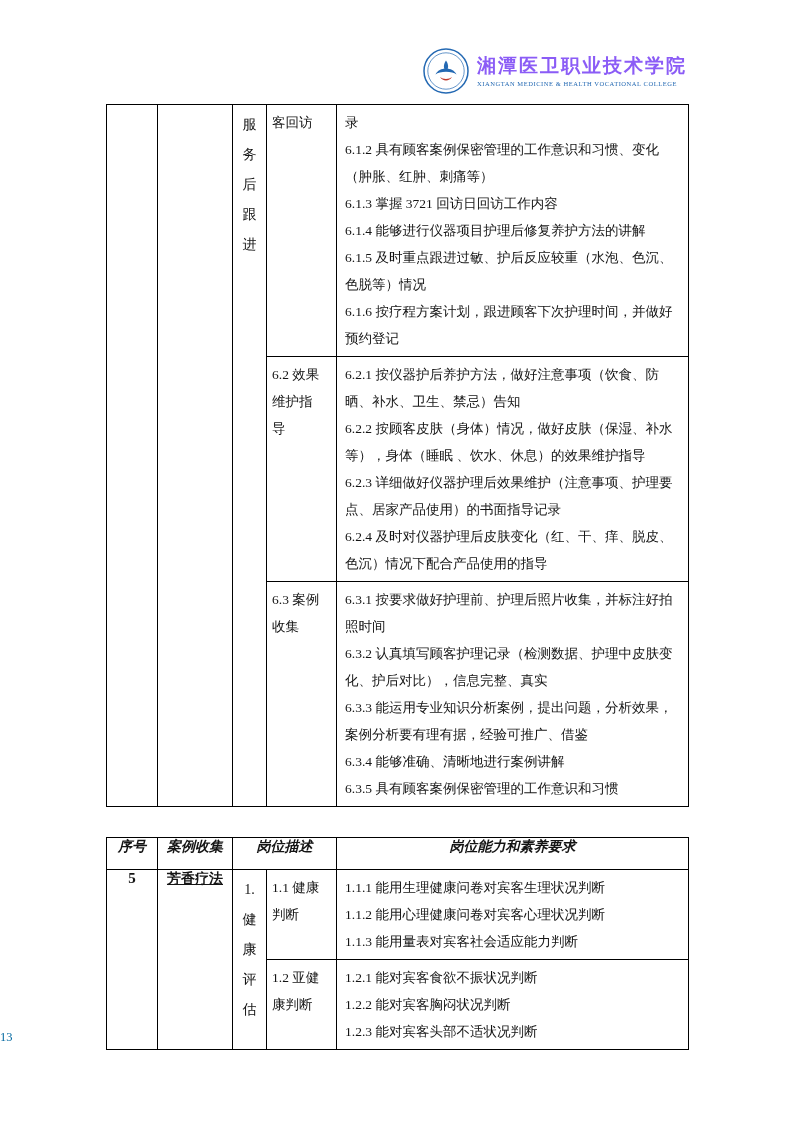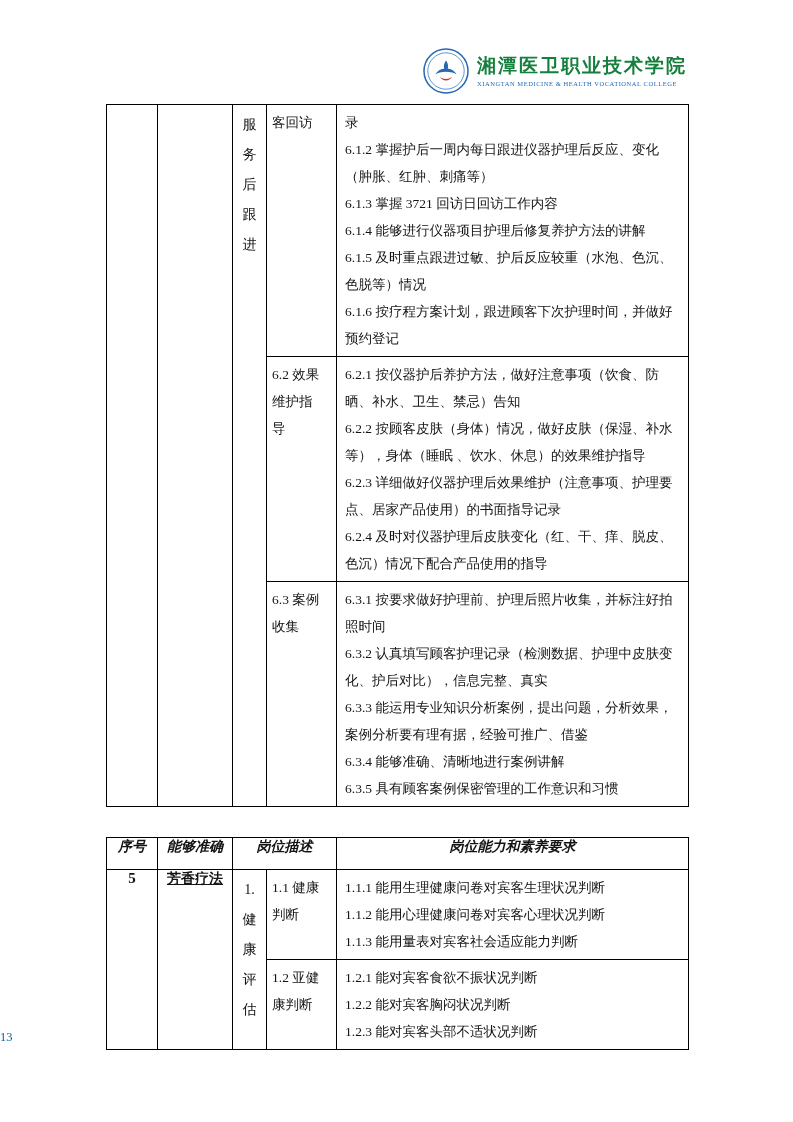--- a/index.html
+++ b/index.html
@@ -13,21 +13,21 @@
     overflow: hidden;
   }
 
   
   .logo {
     position: absolute; top: 48px; right: 106px;
     display: flex; align-items: center; gap: 8px;
   }
   .logo-text { display: flex; flex-direction: column; }
   .logo-cn {
-    font-size: 19px; font-weight: 700; color: #15803d;
+    font-size: 19px; font-weight: 700; color: #8b5cf6;
     letter-spacing: 2px; line-height: 1.15; white-space: nowrap;
   }
   .logo-en {
     font-size: 6.5px; color: #2469b3; letter-spacing: 0.55px;
     margin-top: 3px; white-space: nowrap;
   }
 
   
   .content { position: absolute; top: 104px; left: 106px; width: 582px; }
   table.doc {
@@ -94,21 +94,21 @@
         <td rowspan="3"></td>
         <td rowspan="3">
           <div class="vstack">服务后跟进</div>
         </td>
         <td>
           <div class="sublabel">客回访</div>
         </td>
         <td>
           <div class="items">
             <p class="item">录</p>
-            <p class="item">6.1.2 掌握护后一周内每日跟进仪器护理后反应、变化（肿胀、红肿、刺痛等）</p>
+            <p class="item">6.1.2 具有顾客案例保密管理的工作意识和习惯、变化（肿胀、红肿、刺痛等）</p>
             <p class="item">6.1.3 掌握 3721 回访日回访工作内容</p>
             <p class="item">6.1.4 能够进行仪器项目护理后修复养护方法的讲解</p>
             <p class="item">6.1.5 及时重点跟进过敏、护后反应较重（水泡、色沉、色脱等）情况</p>
             <p class="item">6.1.6 按疗程方案计划，跟进顾客下次护理时间，并做好预约登记</p>
           </div>
         </td>
       </tr>
       <tr>
         <td>
           <div class="sublabel">6.2 效果维护指导</div>
@@ -143,21 +143,21 @@
     <colgroup>
       <col style="width:51px">
         <col style="width:75px">
         <col style="width:34px">
       <col style="width:70px">
         <col style="width:352px">
     </colgroup>
     <thead>
       <tr>
         <th>序号</th>
-        <th>能够准确</th>
+        <th>案例收集</th>
         <th colspan="2">岗位描述</th>
         <th>岗位能力和素养要求</th>
       </tr>
     </thead>
     <tbody>
       <tr>
         <td class="seq-cell" rowspan="2">5</td>
         <td class="name-cell" rowspan="2">芳香疗法</td>
         <td rowspan="2">
           <div class="vstack">1.健康评估</div>

